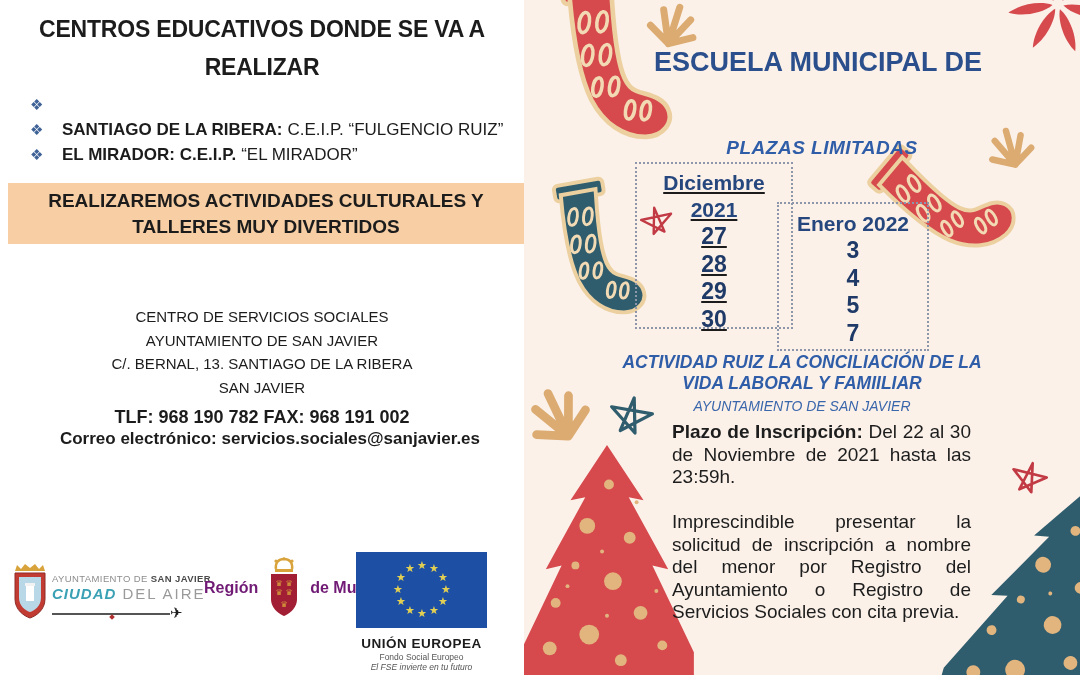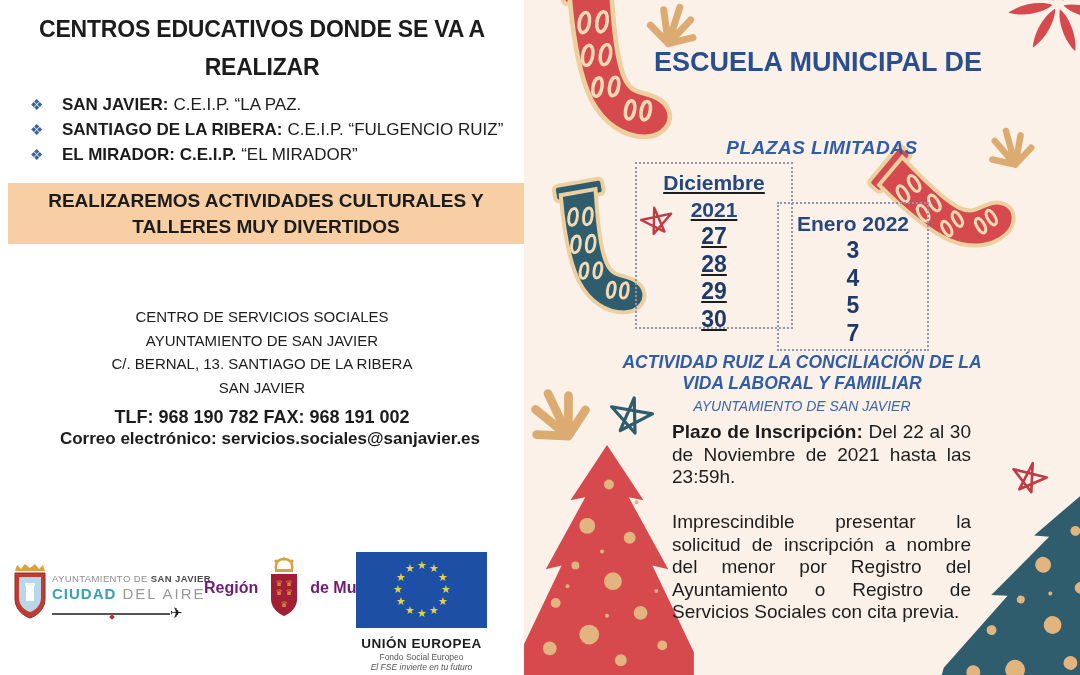--- a/index.html
+++ b/index.html
@@ -19,21 +19,21 @@
   .address{position:absolute;left:0;right:0;top:305px;text-align:center;font-size:15px;line-height:23.5px;}
   .phone{position:absolute;left:0;right:0;top:407px;text-align:center;font-size:18px;font-weight:bold;}
   .email{position:absolute;left:16px;right:0;top:429px;text-align:center;font-size:17px;font-weight:bold;}
   
   .logos{position:absolute;left:0;top:545px;width:524px;height:130px;}
   .sj-crest{position:absolute;left:12px;top:16px;}
   .sj-text{position:absolute;left:52px;top:28px;width:150px;}
   .sj-line1{font-size:9.5px;color:#8d8d8d;letter-spacing:.4px;white-space:nowrap;}
   .sj-line1 b{color:#4a4a4a;}
   .sj-line2{font-size:15px;margin-top:1px;white-space:nowrap;}
-  .sj-line2 .ciudad{color:var(--sj-teal);font-weight:bold;letter-spacing:1px;}
+  .sj-line2 .ciudad{color:var(--sj-teal);font-weight:bold;letter-spacing:1px;font-style:italic;}
   .sj-line2 .resto{color:#9a9a9a;letter-spacing:2px;}
   .sj-swoosh{position:absolute;left:0;top:40px;width:118px;height:2px;background:#555;}
   .sj-swoosh .dot{position:absolute;left:58px;top:2px;width:4px;height:4px;background:#b03030;transform:rotate(45deg);}
   .plane{position:absolute;left:118px;top:-9px;font-size:15px;color:#1c1c1c;}
   .murcia{position:absolute;left:204px;top:12px;display:flex;align-items:center;}
   .murcia-word{font-size:16px;color:#701a75;font-weight:bold;}
   .eu{position:absolute;left:356px;top:7px;width:131px;text-align:center;}
   .eu-title{font-size:13.5px;font-weight:bold;letter-spacing:.5px;margin-top:4px;}
   .eu-sub1{font-size:8.5px;color:#555;margin-top:1px;}
   .eu-sub2{font-size:8.5px;color:#555;font-style:italic;}
@@ -72,21 +72,20 @@
 
 <div id="page">
 
   <div id="left-panel">
 
     <div class="lp-title">CENTROS EDUCATIVOS DONDE SE VA A REALIZAR</div>
 
     <div class="centers">
       <div class="center-item">
         <span class="bullet">❖</span>
-        <span><b>SAN JAVIER:</b><span>C.E.I.P. “LA PAZ.</span></span>
       </div>
       <div class="center-item">
         <span class="bullet">❖</span>
         <span><b>SANTIAGO DE LA RIBERA:</b><span>C.E.I.P. “FULGENCIO RUIZ”</span></span>
       </div>
       <div class="center-item">
         <span class="bullet">❖</span>
         <span><b>EL MIRADOR: C.E.I.P.</b><span>“EL MIRADOR”</span></span>
       </div>
     </div>

